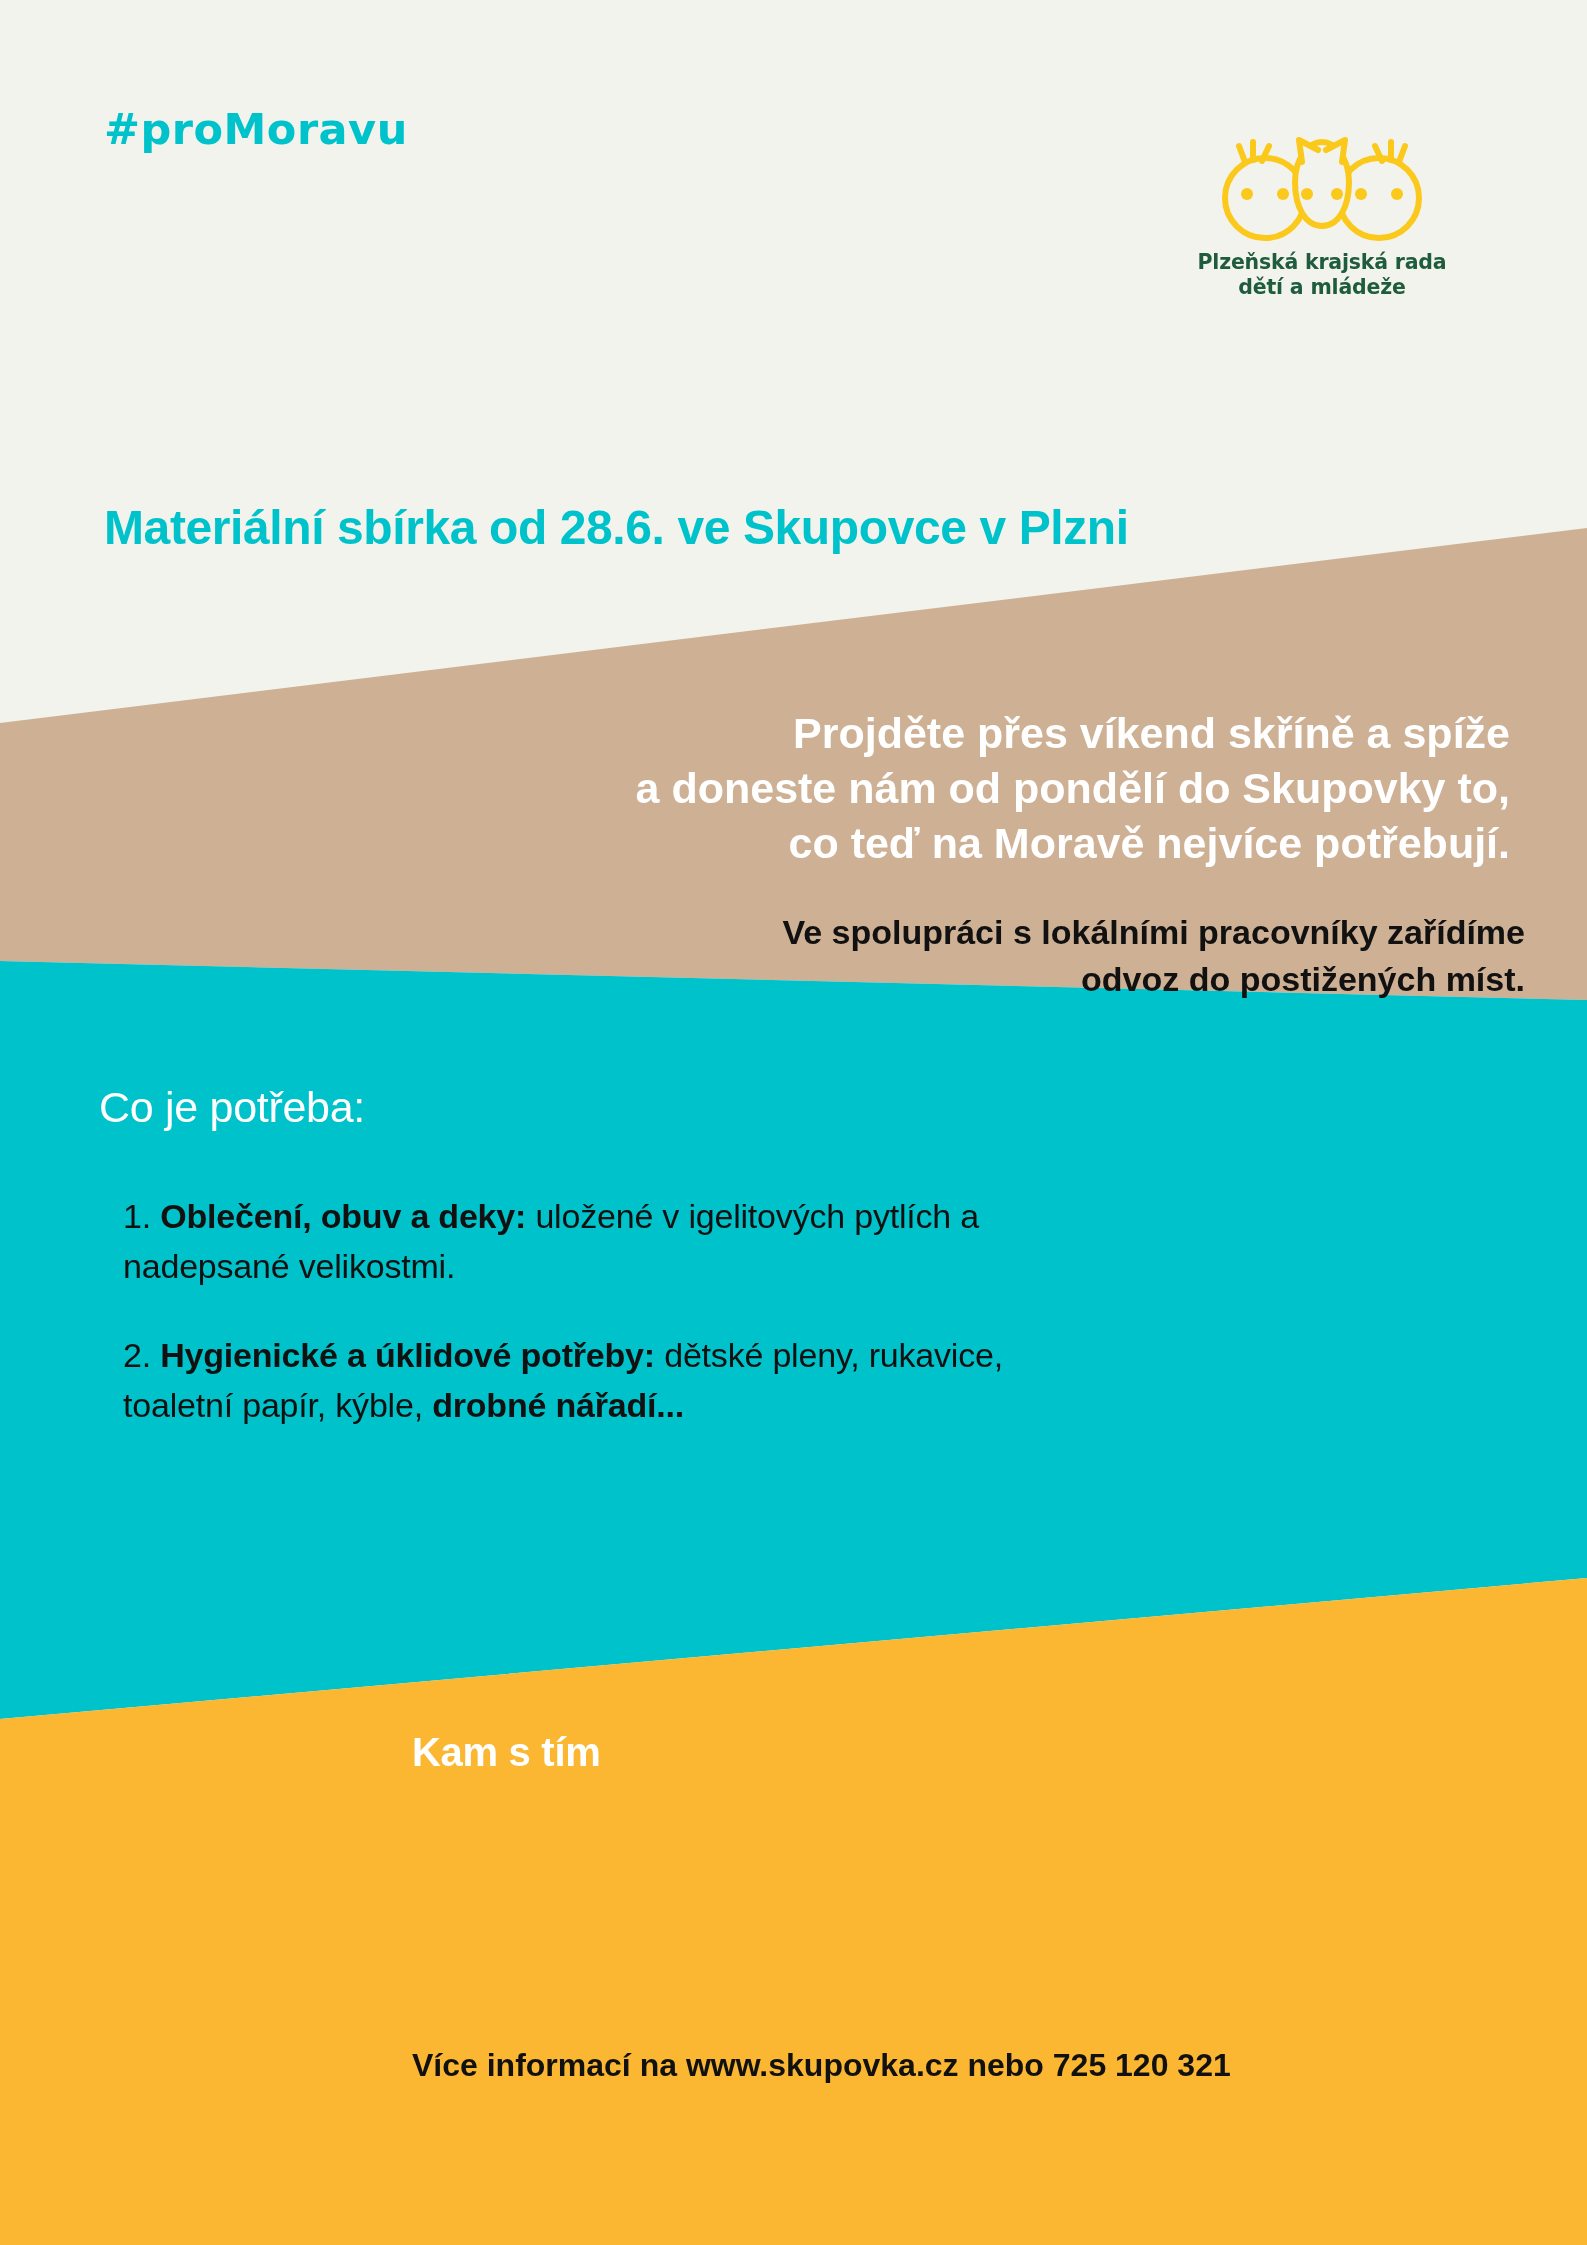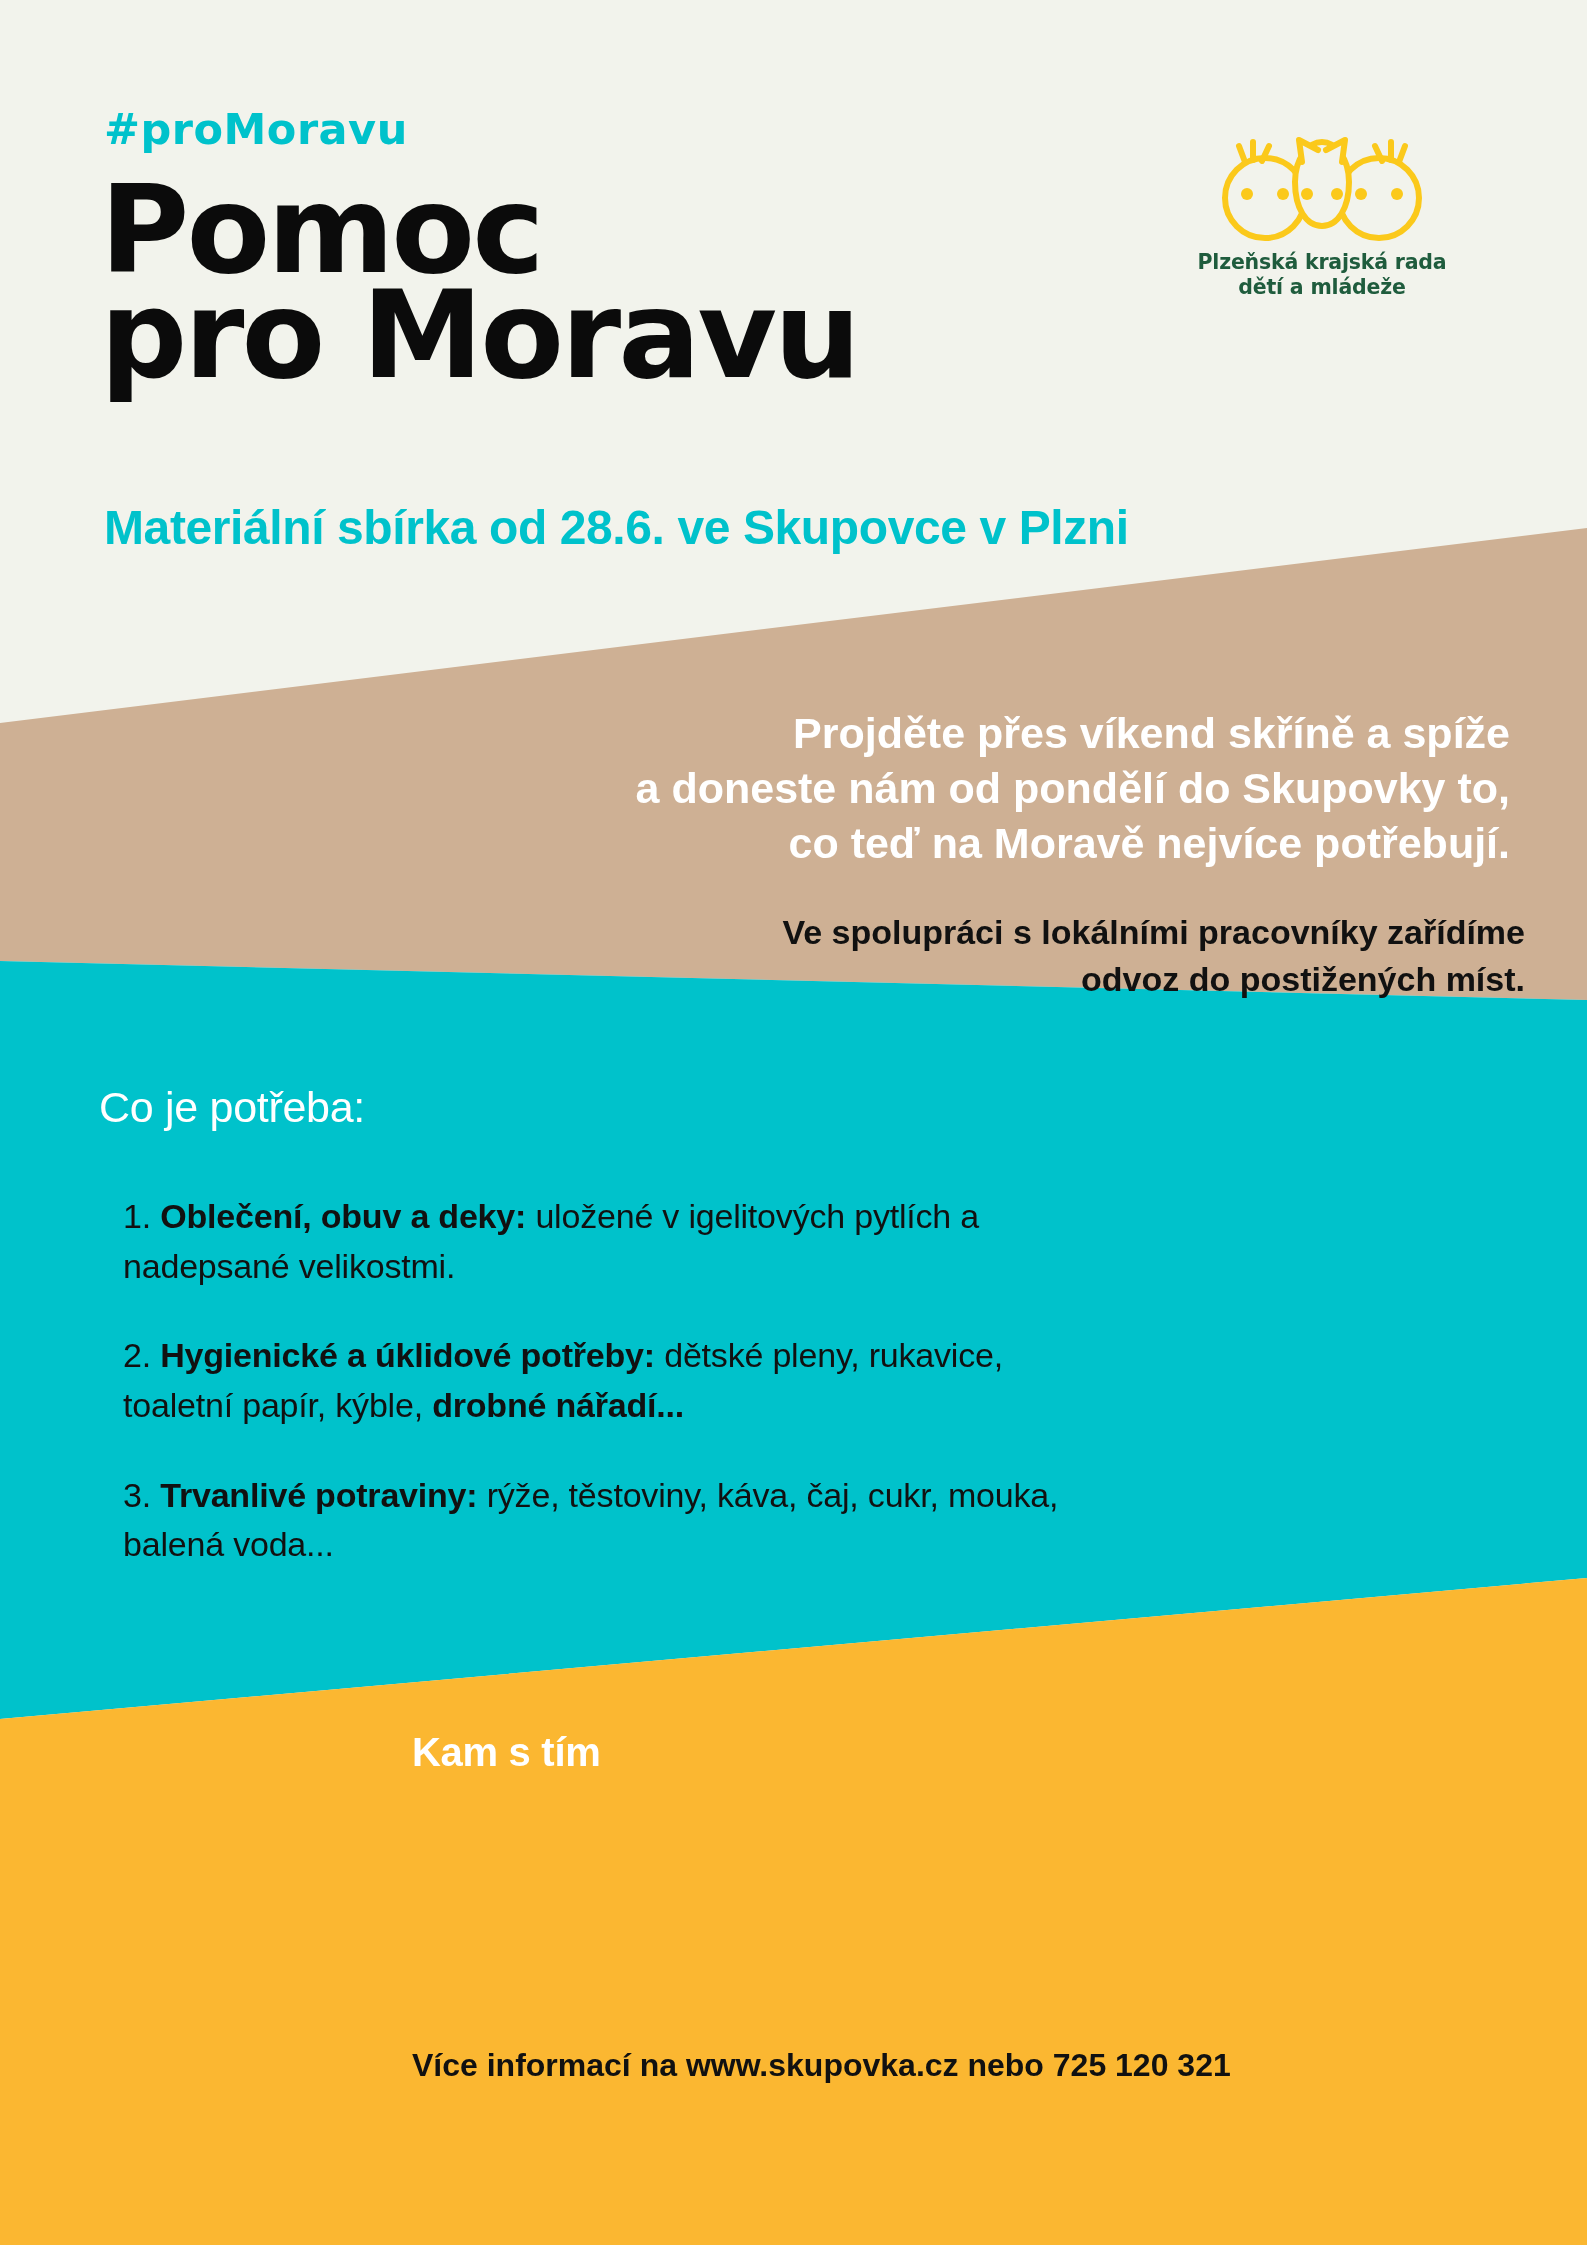--- a/index.html
+++ b/index.html
@@ -177,24 +177,20 @@
 <body>
 
 <div id="poster">
 
   <div class="band" id="band-tan"></div>
   <div class="band" id="band-teal"></div>
   <div class="band" id="band-orange"></div>
 
   <div class="layer" id="hashtag">#proMoravu</div>
 
-  <div class="layer" id="title-block">
-    <span class="tline">Pomoc</span>
-    <span class="tline">pro Moravu</span>
-  </div>
 
   <div class="layer" id="subtitle">Materiální sbírka od 28.6. ve Skupovce v Plzni</div>
 
   <div id="logo">
     <svg id="logo-mark" width="230" height="108" viewBox="0 0 230 108">
       <g fill="none" stroke="#fbc91b" stroke-width="6" stroke-linecap="round" stroke-linejoin="round">
 
         <circle cx="58" cy="62" r="40"></circle>
         <path d="M38 26 L32 10 M46 24 L46 6 M55 25 L62 10"></path>
 
@@ -236,24 +232,20 @@
 
   <div class="layer" id="needs-list">
     <div class="need">
       <span>1.</span>
       <b>Oblečení, obuv a deky:</b><span> uložené v igelitových pytlích a nadepsané velikostmi.</span>
     </div>
     <div class="need">
       <span>2.</span>
       <b>Hygienické a úklidové potřeby:</b><span> dětské pleny, rukavice, toaletní papír, kýble, </span><b>drobné nářadí...</b>
     </div>
-    <div class="need">
-      <span>3.</span>
-      <b>Trvanlivé potraviny:</b><span> rýže, těstoviny, káva, čaj, cukr, mouka, balená voda...</span>
-    </div>
   </div>
 
   <div class="layer" id="where-heading">Kam s tím</div>
 
 
   <div class="layer" id="contact">
     <span class="cline">Více informací na www.skupovka.cz nebo 725 120 321</span>
   </div>
 
 </div>

